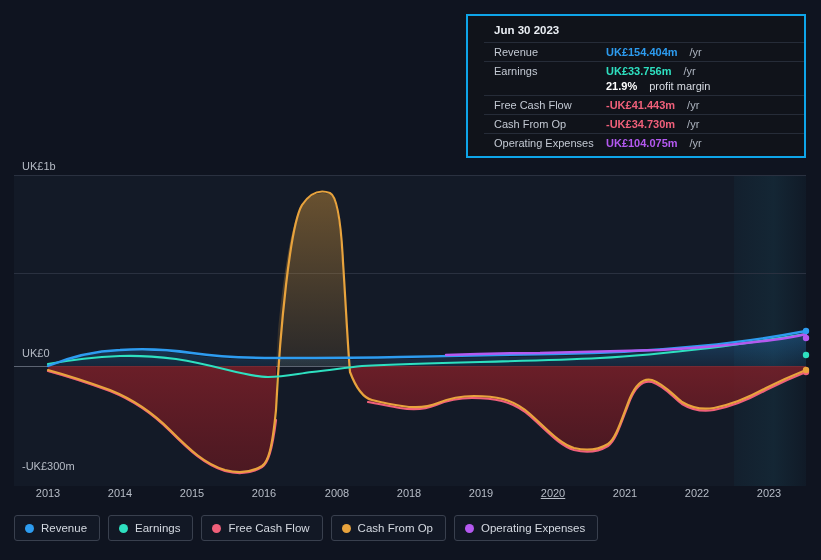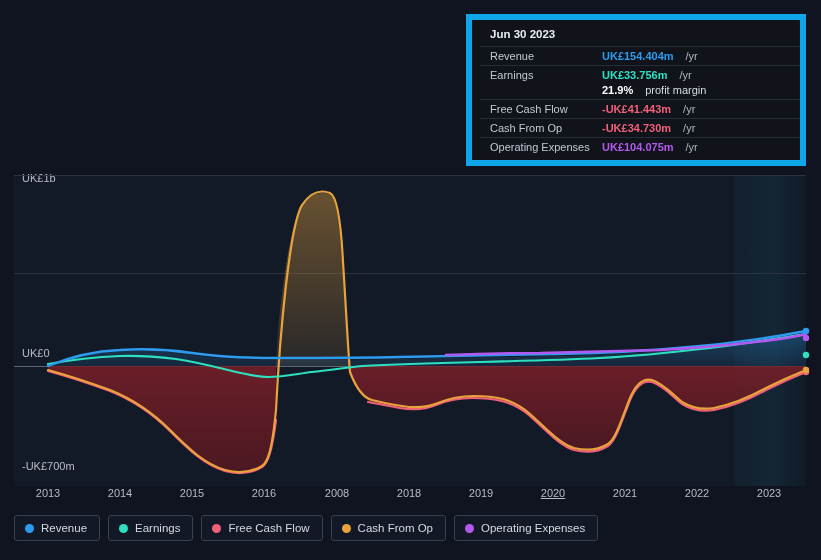--- a/index.html
+++ b/index.html
@@ -86,23 +86,23 @@
     overflow: visible;
   }
 
   
   .tooltip {
     position: absolute;
     left: 466px;
     top: 14px;
     width: 340px;
     background: #10131a;
-    border: 6px solid #0ea5e9;
+    border: 2px solid #0ea5e9;
     box-sizing: border-box;
-    padding: 6px 0 4px 8px;
+    padding: 6px 0 4px 16px;
     font-size: 11px;
   }
   .tt-date {
     padding: 2px 10px 6px 10px;
     font-size: 11.5px;
     font-weight: bold;
     color: #e9edf3;
   }
   .tt-row {
     display: flex;
@@ -163,23 +163,23 @@
 </style>
 </head>
 <body>
 
 <div id="root">
 
   <div class="plot-wrap">
     <div class="plot-bg"></div>
     <div class="plot-bg-right"></div>
 
-    <div class="axis-label" style="left:22px; top:172px;text-align:right;">UK£1b</div>
+    <div class="axis-label" style="left:22px; top:160px;text-align:right;">UK£1b</div>
     <div class="axis-label" style="left:22px; top:347px;">UK£0</div>
-    <div class="axis-label" style="left:22px; top:460px;">-UK£700m</div>
+    <div class="axis-label" style="left:22px; top:460px;">-UK£300m</div>
 
     <div class="gridline" style="left:14px; top:175px; width:792px;"></div>
     <div class="gridline" style="left:14px; top:273px; width:792px;"></div>
     <div class="zeroline" style="left:14px; top:366px; width:792px;"></div>
 
     <svg class="chart" viewBox="0 0 821 500" preserveAspectRatio="none">
       <defs>
         <linearGradient id="gradOrange" x1="0" y1="0" x2="0" y2="1">
           <stop offset="0%" stop-color="#e8a33d" stop-opacity="0.40"></stop>
           <stop offset="100%" stop-color="#e8a33d" stop-opacity="0.10"></stop>

